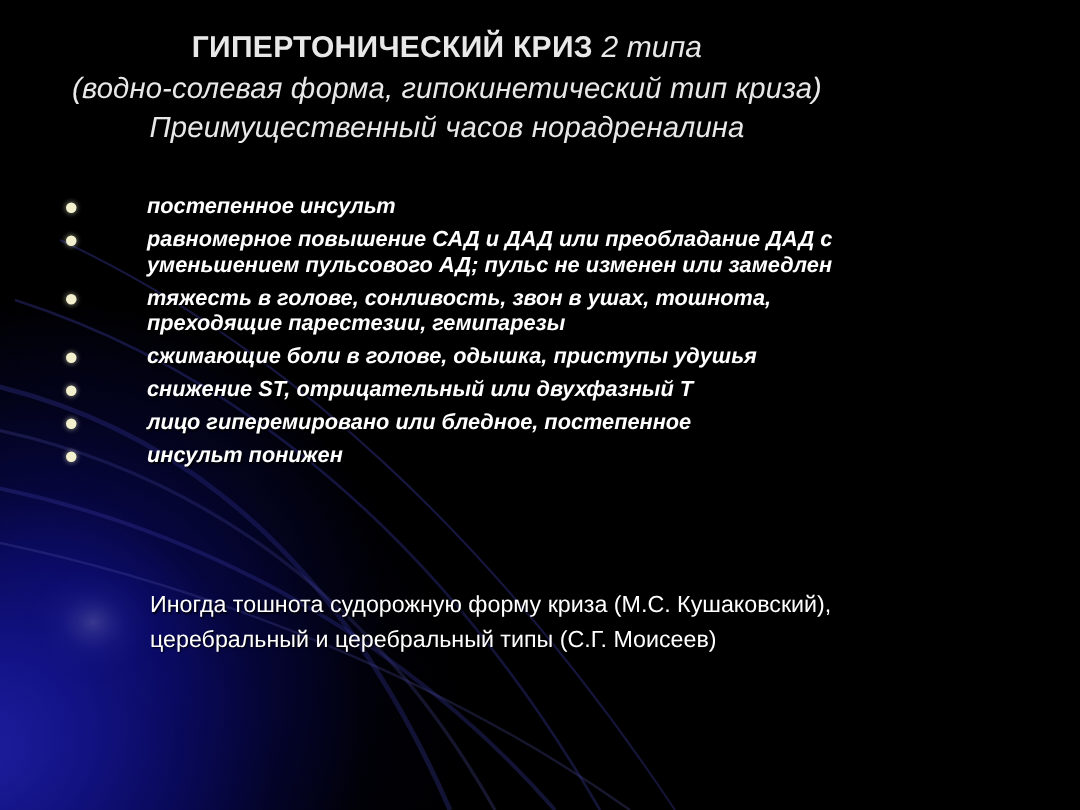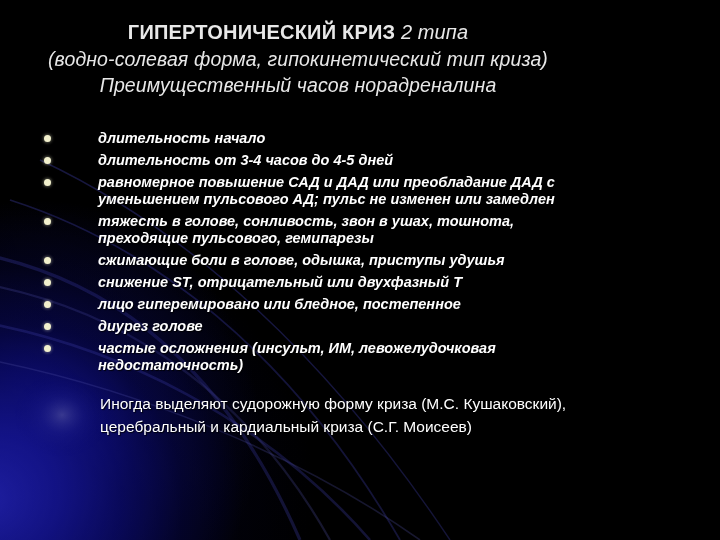--- a/index.html
+++ b/index.html
@@ -172,66 +172,57 @@
   <div id="title-block">
     <span class="title-line" id="title-line-1"><span class="strong">ГИПЕРТОНИЧЕСКИЙ КРИЗ</span><span class="soft"> 2 типа</span></span>
     <span class="title-line" id="title-line-2">(водно-солевая форма, гипокинетический тип криза)</span>
     <span class="title-line" id="title-line-3">Преимущественный часов норадреналина</span>
   </div>
 
   <ul id="bullet-list">
 
     <li class="bullet-item">
       <span class="bullet-marker"></span>
-      <span class="bullet-text">длительность начало</span>
-    </li>
-
-    <li class="bullet-item">
-      <span class="bullet-marker"></span>
-      <span class="bullet-text">длительность от 3-4 часов до 4-5 дней</span>
-    </li>
+      <span class="bullet-text">постепенное инсульт</span>
+    </li>
+
 
     <li class="bullet-item two-line">
       <span class="bullet-marker"></span>
       <span class="bullet-text">равномерное повышение САД и ДАД или преобладание ДАД с</span>
       <span class="bullet-text">уменьшением пульсового АД; пульс не изменен или замедлен</span>
     </li>
 
     <li class="bullet-item two-line">
       <span class="bullet-marker"></span>
       <span class="bullet-text">тяжесть в голове, сонливость, звон в ушах, тошнота,</span>
-      <span class="bullet-text">преходящие пульсового, гемипарезы</span>
+      <span class="bullet-text">преходящие парестезии, гемипарезы</span>
     </li>
 
     <li class="bullet-item">
       <span class="bullet-marker"></span>
       <span class="bullet-text">сжимающие боли в  голове, одышка, приступы удушья</span>
     </li>
 
     <li class="bullet-item">
       <span class="bullet-marker"></span>
       <span class="bullet-text">снижение ST, отрицательный или двухфазный Т</span>
     </li>
 
     <li class="bullet-item">
       <span class="bullet-marker"></span>
       <span class="bullet-text">лицо гиперемировано или бледное, постепенное</span>
     </li>
 
     <li class="bullet-item">
       <span class="bullet-marker"></span>
-      <span class="bullet-text">диурез голове</span>
-    </li>
-
-    <li class="bullet-item two-line">
-      <span class="bullet-marker"></span>
-      <span class="bullet-text">частые осложнения (инсульт, ИМ, левожелудочковая</span>
-      <span class="bullet-text">недостаточность)</span>
-    </li>
+      <span class="bullet-text">инсульт понижен</span>
+    </li>
+
 
   </ul>
 
   <div id="closing-paragraph">
-    <span class="para-line">Иногда выделяют судорожную форму криза (М.С. Кушаковский),</span>
-    <span class="para-line">церебральный и кардиальный криза (С.Г. Моисеев)</span>
+    <span class="para-line">Иногда тошнота судорожную форму криза (М.С. Кушаковский),</span>
+    <span class="para-line">церебральный и церебральный типы (С.Г. Моисеев)</span>
   </div>
 
 </div>
 
 </body></html>

